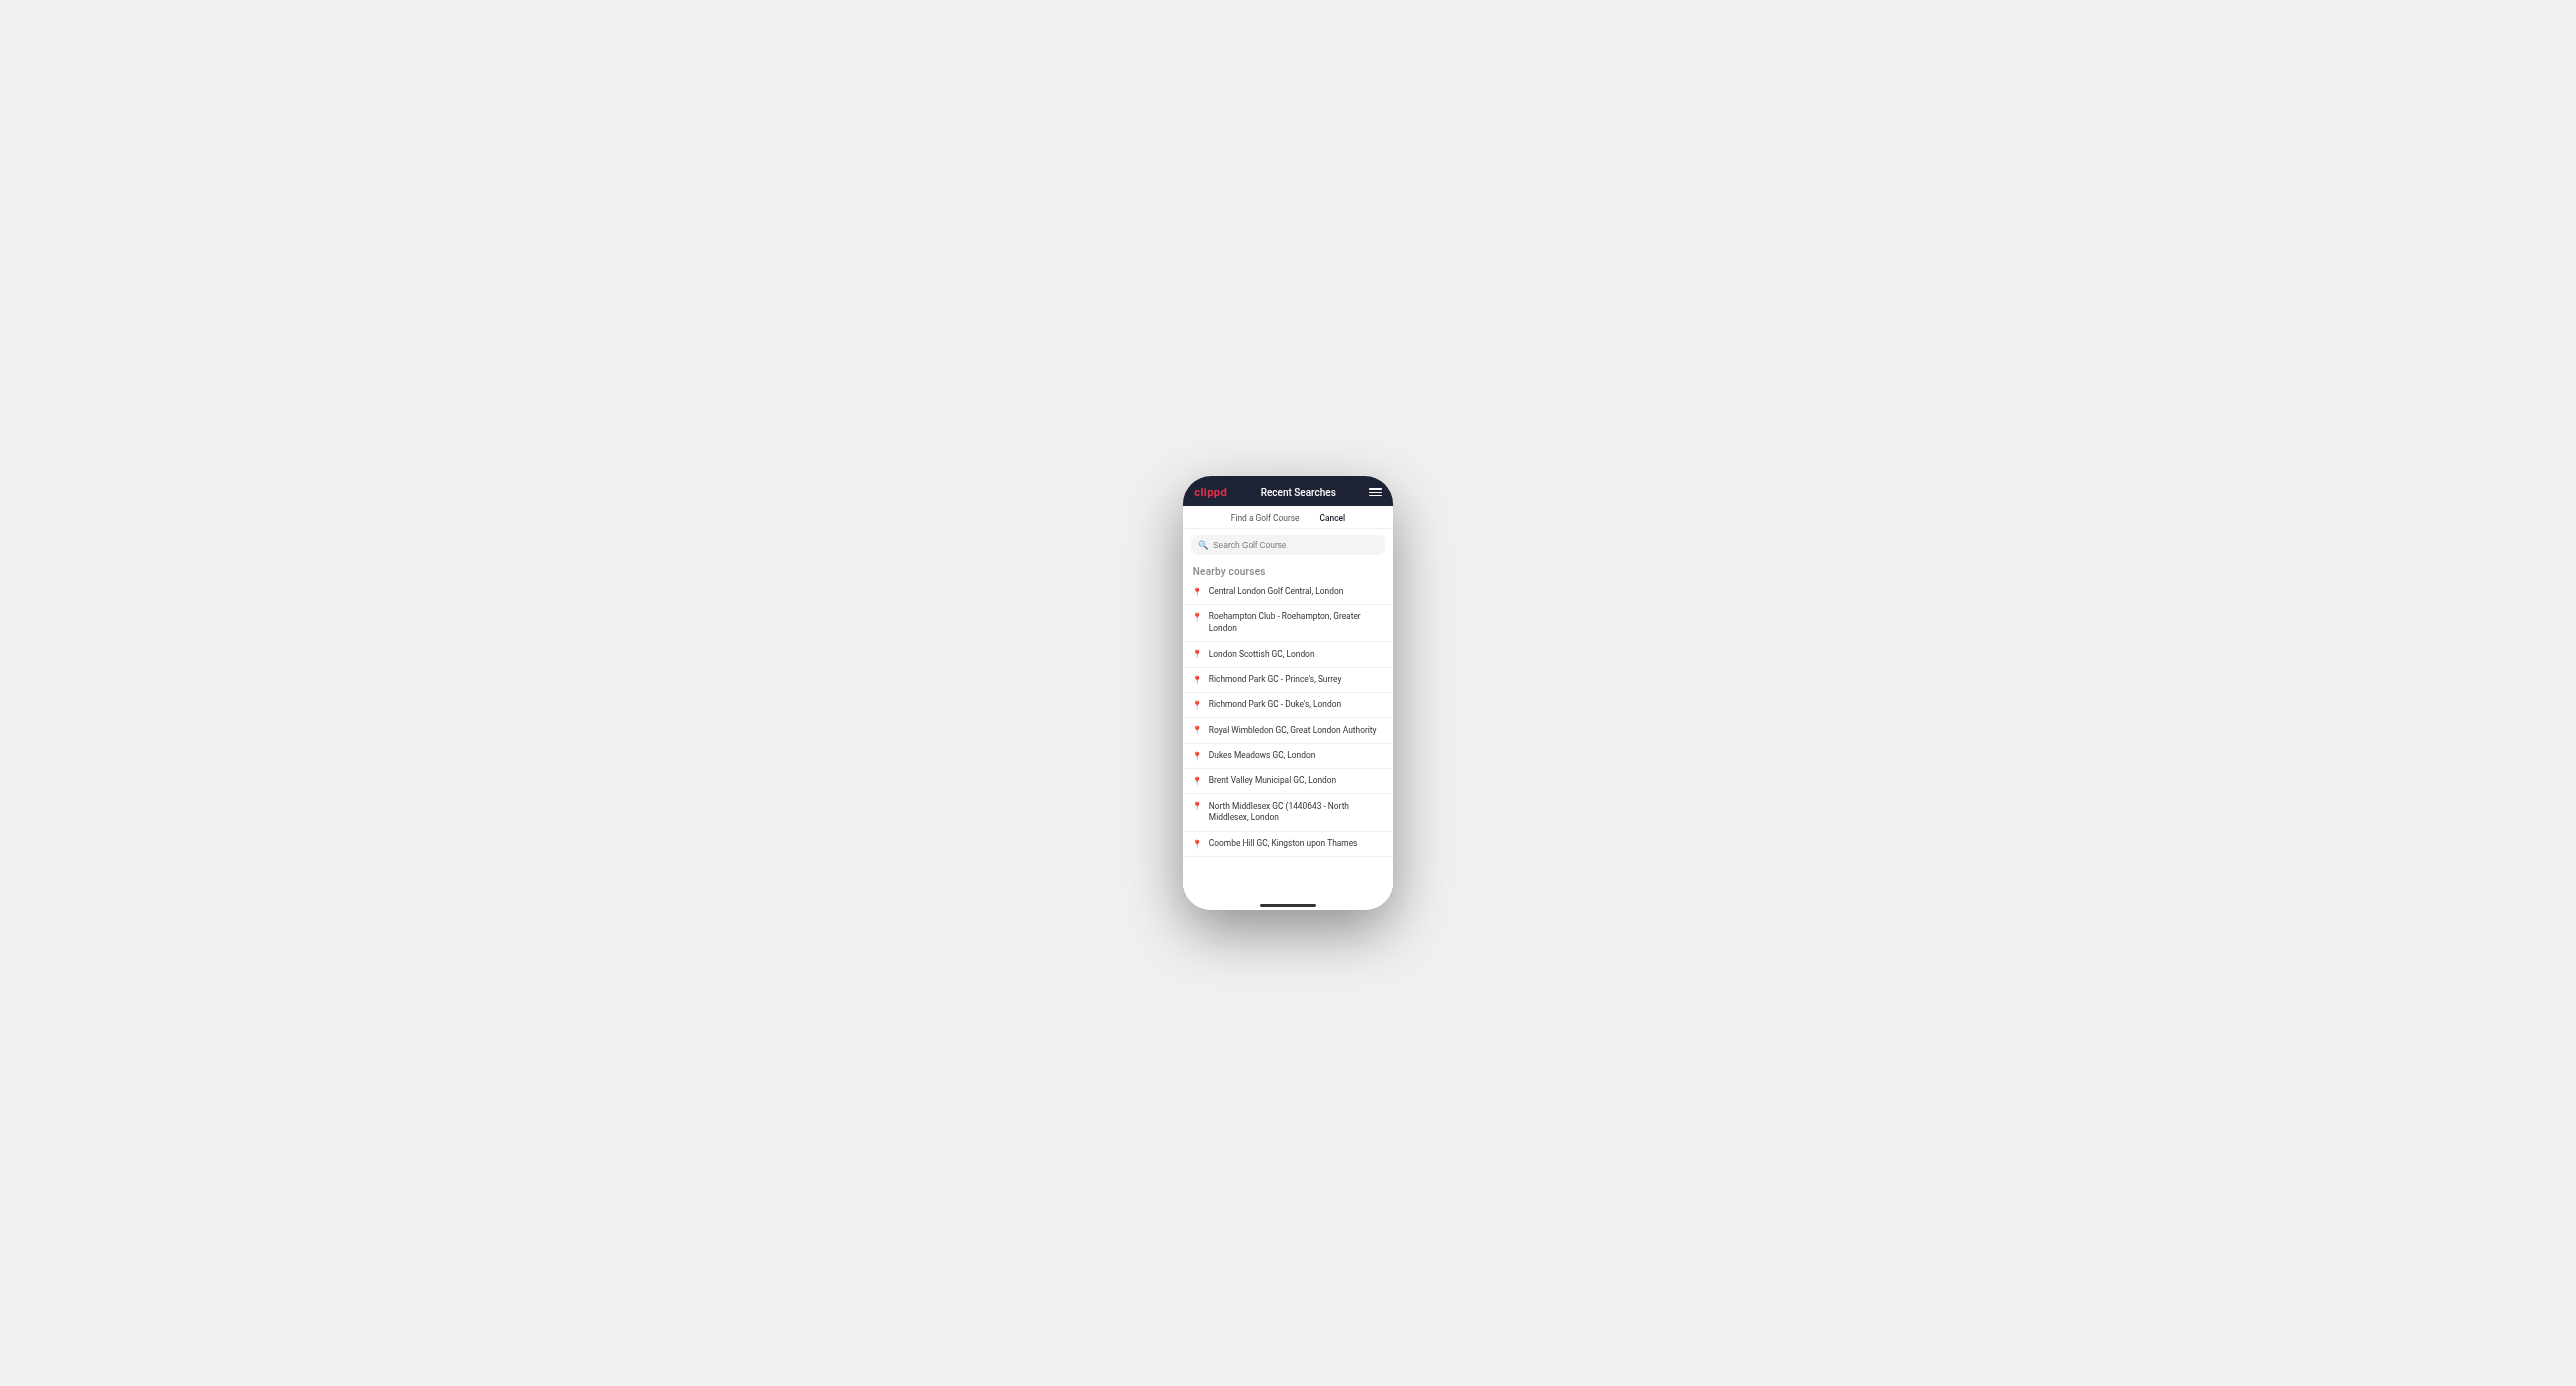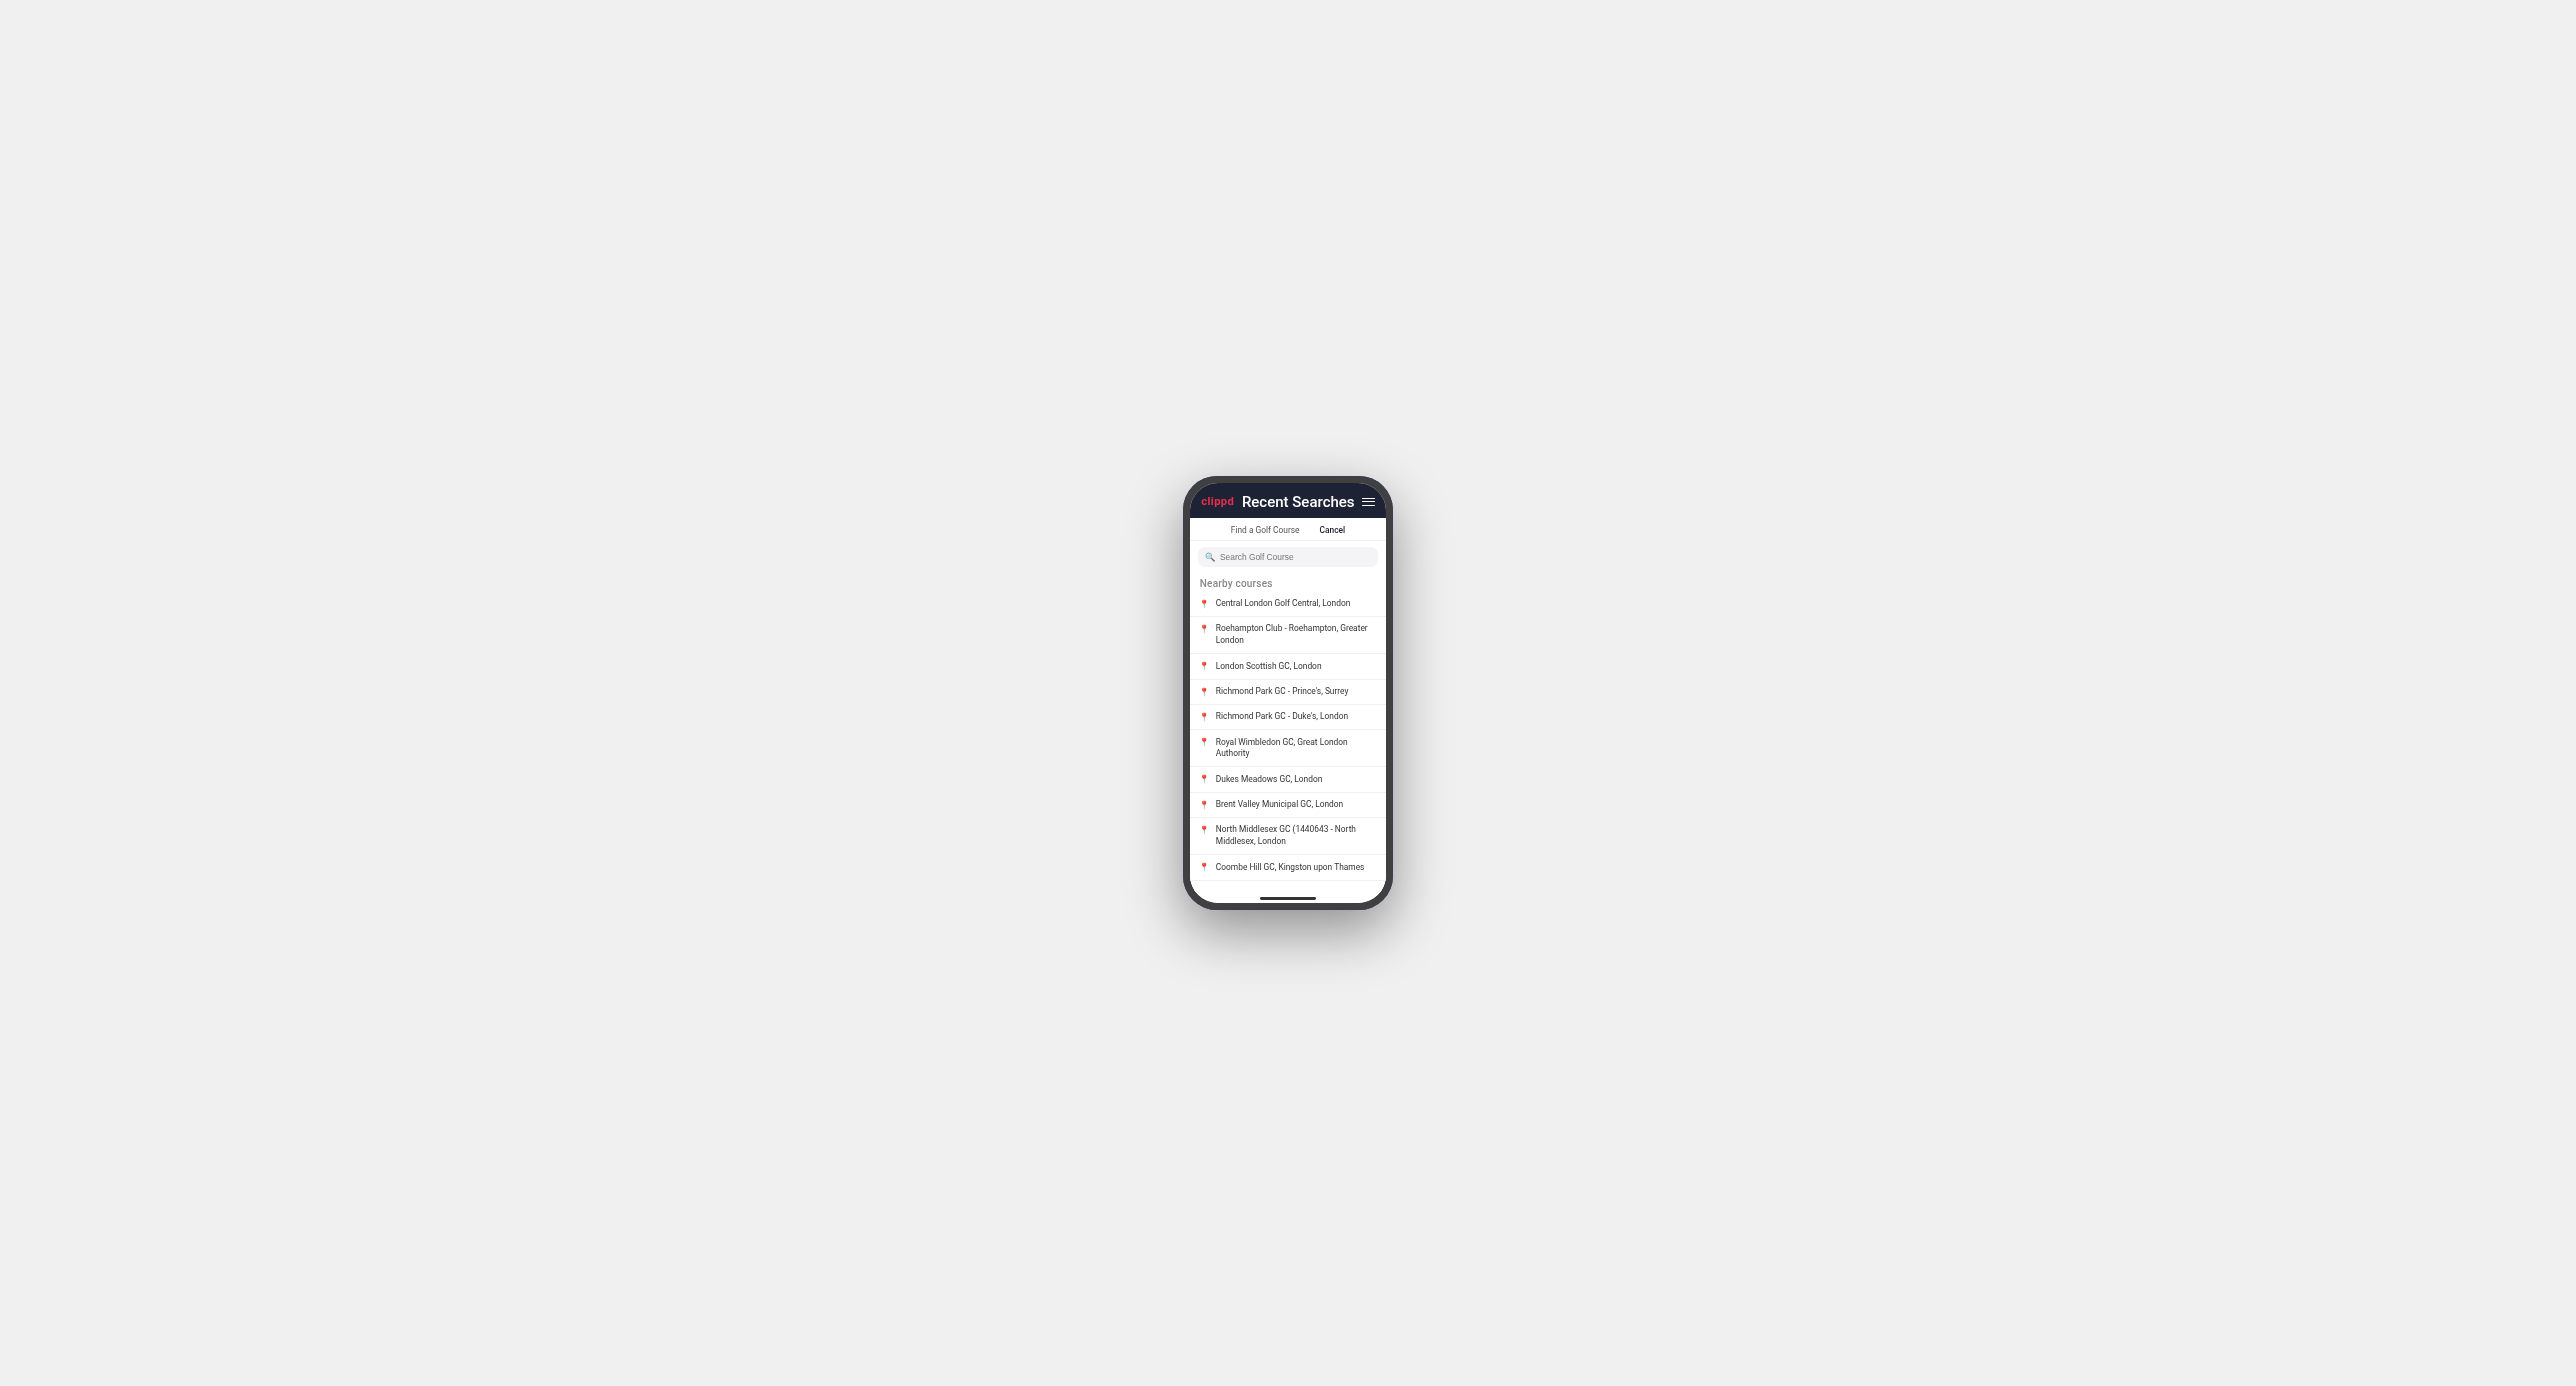--- a/index.html
+++ b/index.html
@@ -10,21 +10,20 @@
       align-items: center;
       min-height: 100vh;
       font-family: -apple-system, BlinkMacSystemFont, 'Segoe UI', Roboto, sans-serif;
     }
 
     .phone-outer {
       width: 210px;
       height: 434px;
       background: #404040;
       border-radius: 34px;
-      padding: 7px;
       box-shadow: 0 21px 56px rgba(0,0,0,0.4), inset 0 0 0 0.7px #3a3a5c;
       position: relative;
     }
 
     .phone-inner {
       width: 100%;
       height: 100%;
       background: #ffffff;
       border-radius: 28px;
       overflow: hidden;
@@ -44,21 +43,21 @@
 
     .nav-logo {
       color: #e8304a;
       font-size: 11.2px;
       font-weight: 700;
       letter-spacing: 0.4px;
     }
 
     .nav-title {
       color: #ffffff;
-      font-size: 15px;
+      font-size: 10px;
       font-weight: 500;
     }
 
     .hamburger-icon {
       display: flex;
       flex-direction: column;
       gap: 2.1px;
       cursor: pointer;
     }
 

